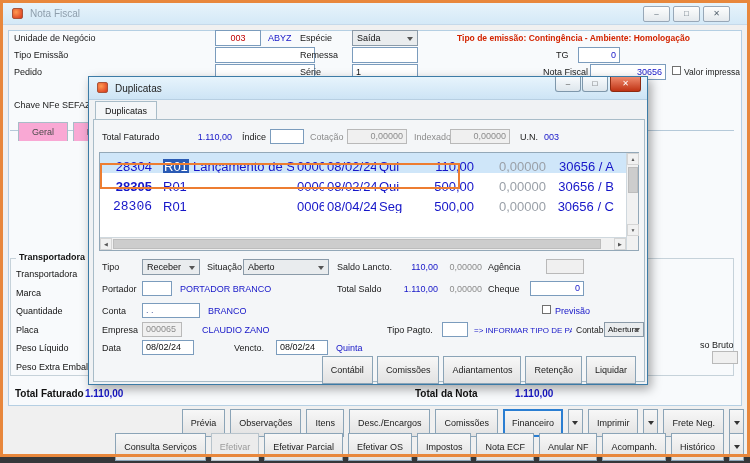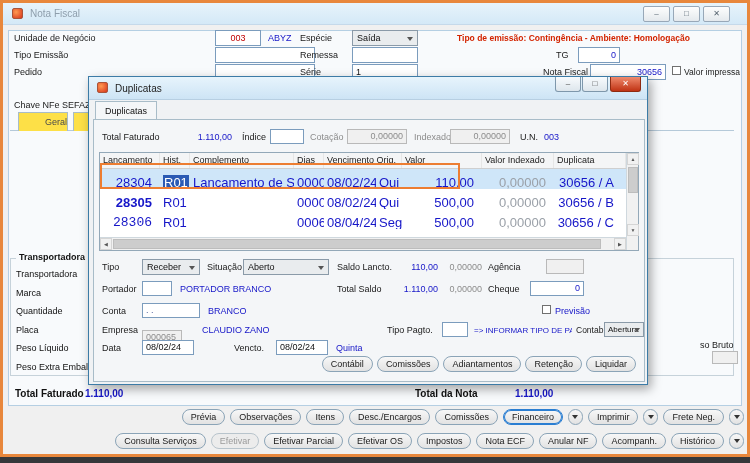--- a/index.html
+++ b/index.html
@@ -11,35 +11,35 @@
   .lbl.gray{color:#8c8c8c}
   .blue{color:#1616c8}
   .red{color:#c00000}
   .ta-r{text-align:right}
   .input{position:absolute;height:16px;background:#fff;border:1px solid #7b9cbd;font-size:9px;line-height:14px;padding:0 3px;white-space:nowrap;overflow:hidden}
   .input.h15{height:15px;line-height:13px}
   .input.dis{background:#f0f0f0;border-color:#b9b9b9;color:#8c8c8c}
   .combo{position:absolute;height:16px;background:#e9ecee;border:1px solid #8a9aa8;font-size:9px;line-height:14px;padding:0 14px 0 4px;white-space:nowrap;overflow:hidden}
   .carrow{position:absolute;right:4px;top:6px;width:0;height:0;border-left:3px solid transparent;border-right:3px solid transparent;border-top:4px solid #555}
   .chk{position:absolute;width:9px;height:9px;border:1px solid #707070;background:#fff}
-  .btn{height:16px;background:linear-gradient(#f7f7f7,#e2e2e2);border:1px solid #8ba4b7;border-radius:8px;font-size:9px;padding:0 8px;display:flex;align-items:center;justify-content:center;white-space:nowrap;color:#1a1a1a}
+  .btn{height:28px;background:linear-gradient(#f7f7f7,#e2e2e2);border:1px solid #8ba4b7;border-radius:0;font-size:9px;padding:0 8px;display:flex;align-items:center;justify-content:center;white-space:nowrap;color:#1a1a1a}
   .btn.dis{color:#9b9b9b;background:#ececec;border-color:#b8c4cc}
   .btn.focus{box-shadow:inset 0 0 0 1px #2a7ed2;border-color:#2a7ed2}
   .btn.arrowbtn{width:15px;padding:0}
   .tri-d{width:0;height:0;border-left:3px solid transparent;border-right:3px solid transparent;border-top:4px solid #333}
   .btnrow{position:absolute;right:6px;display:flex;gap:5px;align-items:center;z-index:3}
   
   #mainwin{position:absolute;inset:0 0 6px 0;background:#f0f0f0;border:1px solid #9ebed8}
   #main-titlebar{position:absolute;left:1px;top:1px;right:1px;height:23px;background:linear-gradient(#e8f4fb,#d4e9f7);border-bottom:1px solid #c5d9ea}
   .appicon{position:absolute;width:11px;height:11px;border-radius:2px;background:radial-gradient(circle at 35% 35%,#ff9a52,#d6341c);border:1px solid #a8543a}
   .winbtn{position:absolute;width:27px;height:16px;background:linear-gradient(#fdfdfd,#e4e9ed);border:1px solid #98a8b8;border-radius:2px;font-size:8px;color:#55636f;display:flex;align-items:center;justify-content:center;line-height:1}
   #panel{position:absolute;left:8px;top:30px;width:734px;height:376px;background:#f8fafc;border:1px solid #b5cfe3;z-index:1}
   .z2{z-index:2}
   #tabline{position:absolute;left:10px;top:130px;width:724px;height:1px;background:#b5c9d9;z-index:2}
-  .tab{position:absolute;top:112px;height:19px;border:1px solid #a8bcc8;border-bottom:none;background:#fde047;font-size:9px;text-align:right;line-height:18px;color:#4a4a4a;z-index:3}
+  .tab{position:absolute;top:122px;height:19px;border:1px solid #a8bcc8;border-bottom:none;background:#f9a8d4;font-size:9px;text-align:center;line-height:18px;color:#4a4a4a;z-index:3}
   .groupbox{position:absolute;left:10px;top:258px;width:724px;height:118px;border:1px solid #c6d2da;z-index:2}
   .grouptitle{position:absolute;left:16px;top:252px;font-size:9px;font-weight:bold;background:#f8fafc;padding:0 3px;z-index:3}
   .stack{position:absolute;display:flex;flex-direction:column;z-index:3}
   .stack .it{font-size:9px;white-space:nowrap;line-height:13px}
   
   #dialog{position:absolute;left:88px;top:76px;width:560px;height:309px;background:#f0f2f4;border:1px solid #3c7ba6;box-shadow:3px 4px 10px rgba(0,0,0,.35);z-index:10}
   #dlg-titlebar{position:absolute;left:0;top:0;right:0;height:23px;background:linear-gradient(#e7f4fc,#cde4f5);border-bottom:1px solid #b7cfe2}
   .dwinbtn{position:absolute;top:0;width:26px;height:15px;background:linear-gradient(#f8fbfd,#dde6ec);border:1px solid #7e97ab;border-top:none;border-radius:0 0 3px 3px;font-size:8px;color:#444;display:flex;align-items:center;justify-content:center;line-height:1}
   .dwinbtn.close{width:31px;background:linear-gradient(#ef8a6d,#c03314);border-color:#8f2a10;color:#fff}
   #dlg-tab{position:absolute;left:6px;top:24px;width:62px;height:19px;background:#f4f6f8;border:1px solid #a8bcc8;border-bottom:none;font-size:9px;text-align:center;line-height:18px}
@@ -185,30 +185,20 @@
       <div class="input h15" style="left:176px;top:9px;width:34px"></div>
       <span class="lbl gray" style="left:216px;top:12px">Cotação</span>
       <div class="input dis h15 ta-r" style="left:253px;top:9px;width:60px">0,00000</div>
       <span class="lbl gray" style="left:320px;top:12px">Indexado</span>
       <div class="input dis h15 ta-r" style="left:356px;top:9px;width:60px">0,00000</div>
       <span class="lbl" style="left:426px;top:12px">U.N.</span>
       <span class="lbl blue" style="left:450px;top:12px">003</span>
 
       <div id="tbl">
         <div id="tbl-main">
-          <div class="thead" id="thead">
-              <div class="th" style="width: 60px;">Lançamento</div>
-              <div class="th" style="width: 30px;">Hist.</div>
-              <div class="th" style="width: 104px;">Complemento</div>
-              <div class="th" style="width: 30px;">Dias</div>
-              <div class="th" style="width: 78px;">Vencimento Orig.</div>
-              <div class="th" style="width: 80px;">Valor</div>
-              <div class="th" style="width: 72px;">Valor Indexado</div>
-              <div class="th" style="width: 72px;">Duplicata</div>
-            </div>
           <div id="tbody">
               <div class="trow sel">
                 <div class="td num" style="width: 60px;">28304</div>
                 <div class="td" style="width: 30px;"><span class="histsel">R01</span></div>
                 <div class="td" style="width: 104px;">Lançamento de Substituiçã</div>
                 <div class="td num" style="width: 30px;">00000</div>
                 <div class="td" style="width: 52px;">08/02/24</div>
                 <div class="td" style="width: 26px;">Qui</div>
                 <div class="td num" style="width: 80px;">110,00</div>
                 <div class="td idx" style="width: 72px;">0,00000</div>
@@ -269,21 +259,21 @@
       <span class="lbl" style="left:394px;top:164px">Cheque</span>
       <div class="input h15 blue ta-r" style="left:436px;top:161px;width:54px">0</div>
 
       <span class="lbl" style="left:8px;top:186px">Conta</span>
       <div class="input h15" style="left:48px;top:183px;width:58px;color:#4a5a9a">. .</div>
       <span class="lbl blue" style="left:114px;top:186px">BRANCO</span>
       <span class="chk" style="left:448px;top:185px"></span>
       <span class="lbl blue" style="left:461px;top:186px">Previsão</span>
 
       <span class="lbl" style="left:8px;top:205px">Empresa</span>
-      <div class="input dis h15" style="left:48px;top:210px;width:40px">000065</div>
+      <div class="input dis h15" style="left:48px;top:202px;width:40px">000065</div>
       <span class="lbl blue" style="left:108px;top:205px">CLAUDIO ZANO</span>
       <span class="lbl" style="left:293px;top:205px">Tipo Pagto.</span>
       <div class="input h15" style="left:348px;top:202px;width:26px"></div>
       <span class="hint" style="left:380px;top:205px">=&gt; INFORMAR TIPO DE PAGAM</span>
       <span class="lbl sm" style="left:482px;top:205px">Contab.</span>
       <div class="combo" style="left:510px;top:202px;width:40px;height:15px;font-size:8px;line-height:13px;padding:0 11px 0 3px"><span>Abertura</span><span class="carrow" style="top:5px;right:3px"></span></div>
 
       <span class="lbl" style="left:8px;top:223px">Data</span>
       <div class="input h15" style="left:48px;top:220px;width:52px">08/02/24</div>
       <span class="lbl" style="left:140px;top:223px">Vencto.</span>

